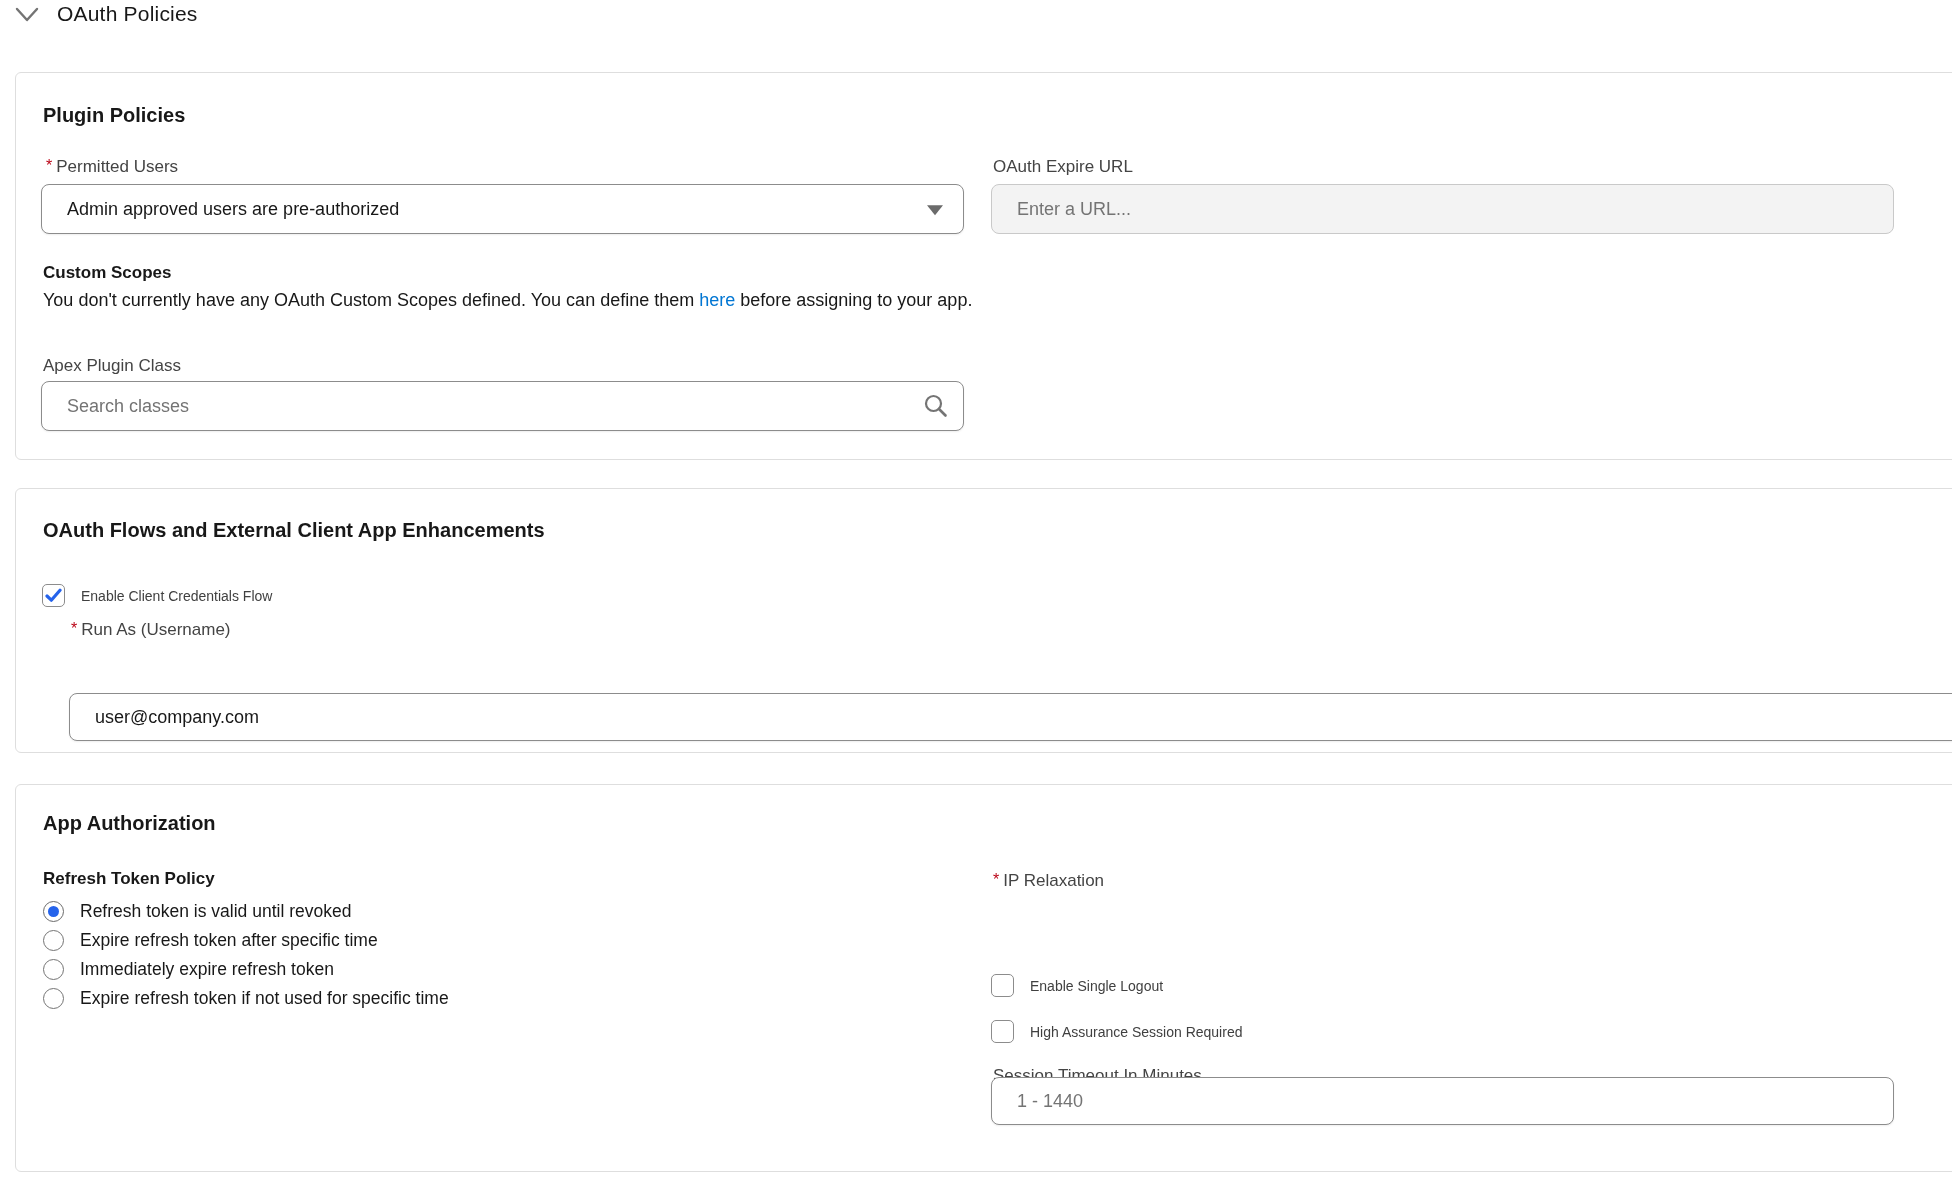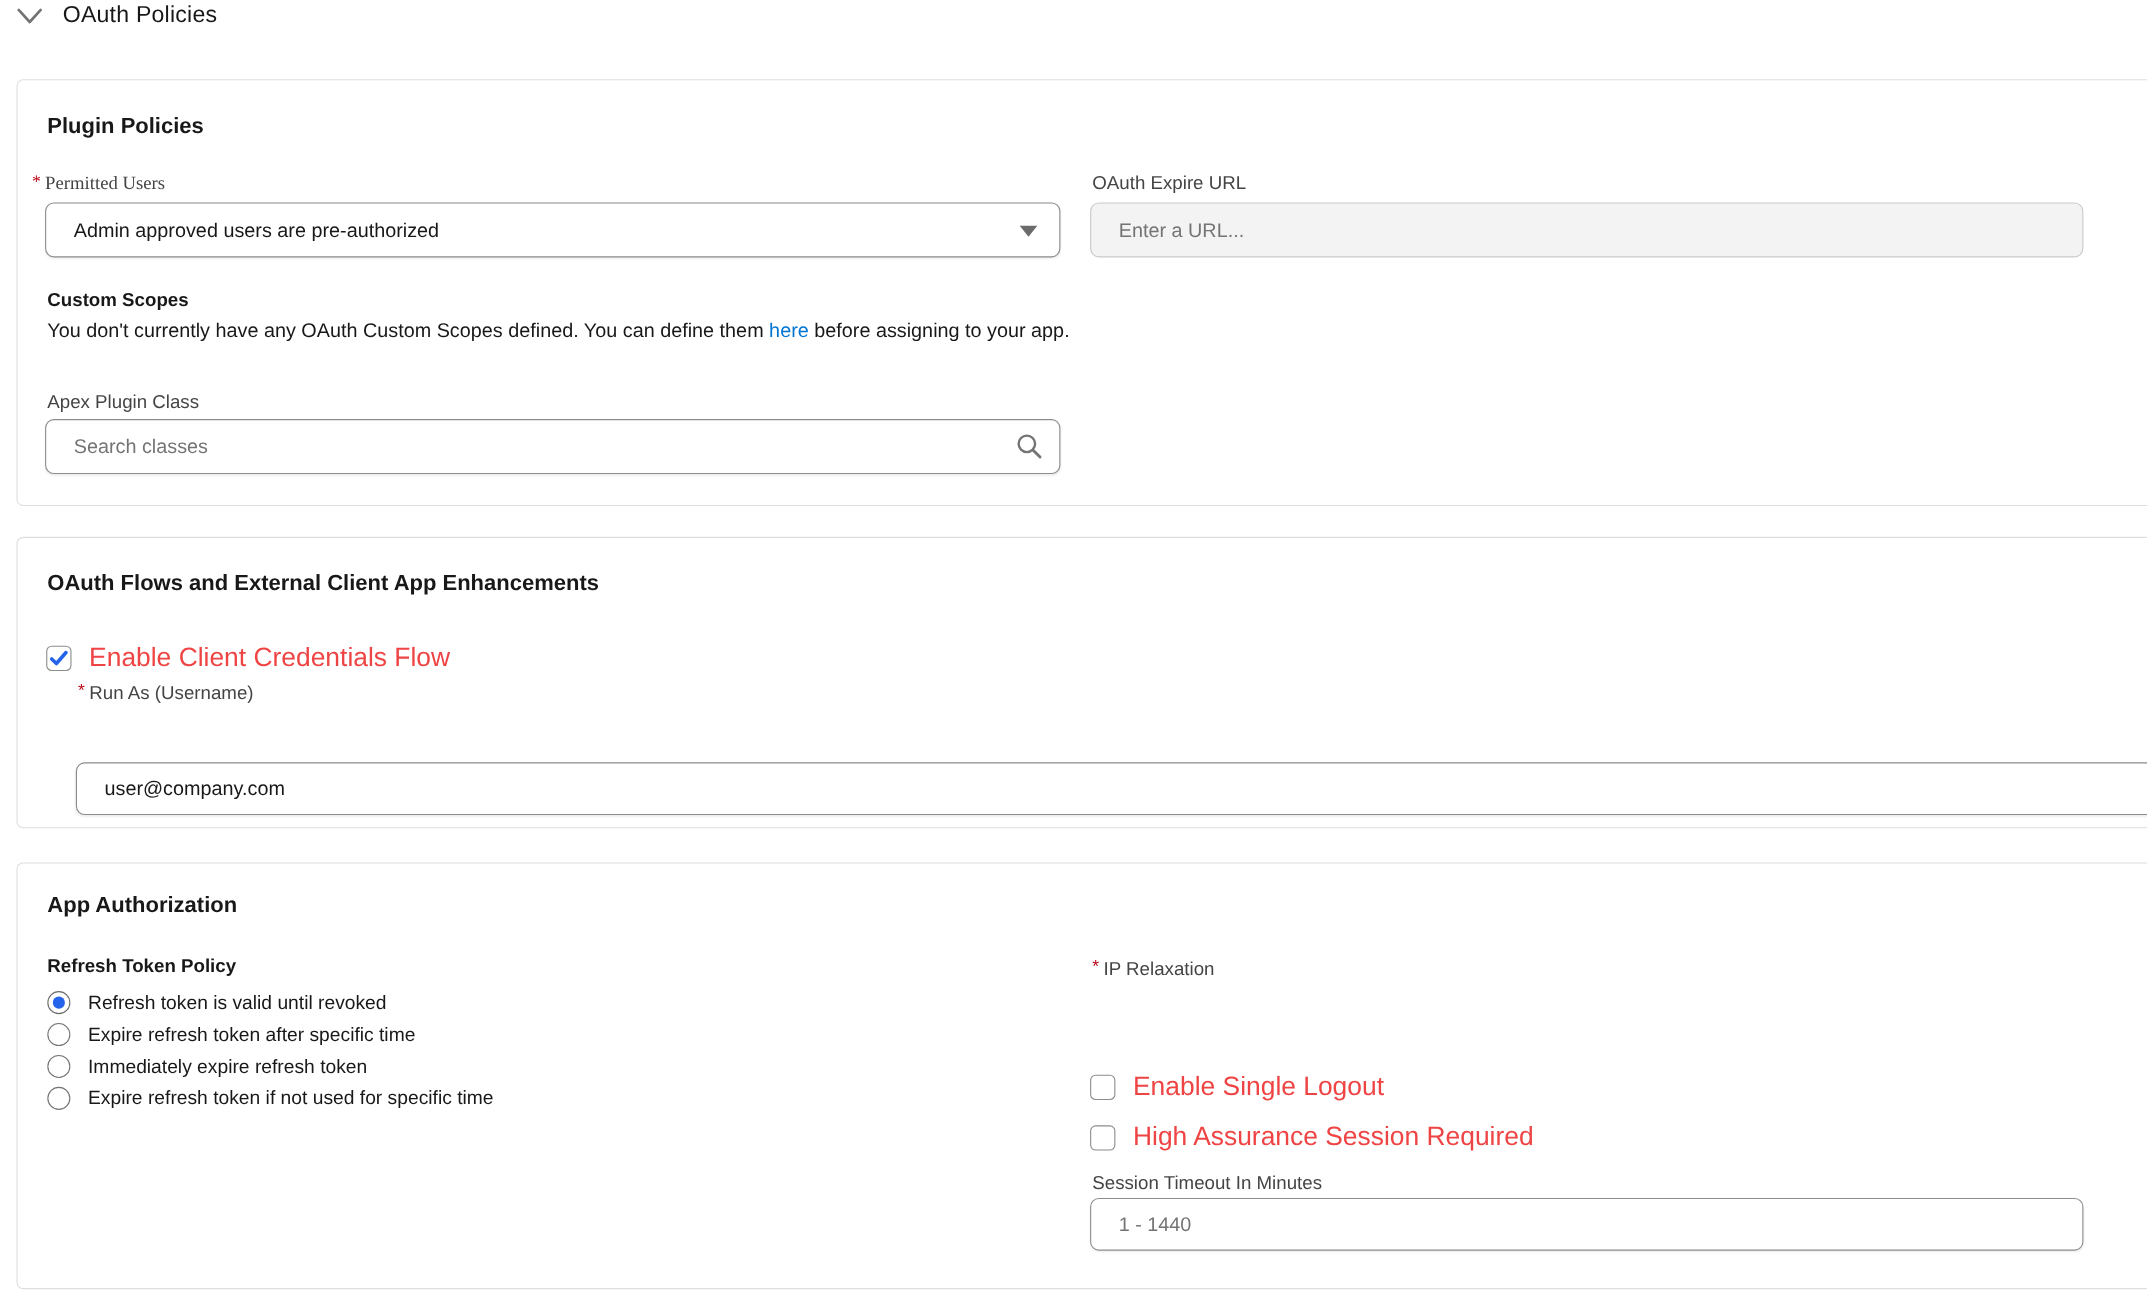--- a/index.html
+++ b/index.html
@@ -56,21 +56,21 @@
   .para { position:absolute; font-size:18px; color:#181818; }
   .para a { color:#0176d3; text-decoration:none; cursor:pointer; }
 
   
   .check-row { position:absolute; display:flex; align-items:center; gap:16px; }
   .checkbox {
     width:23px; height:23px; border:1.5px solid #8c8c8c; border-radius:5px;
     background:#fff; display:flex; align-items:center; justify-content:center;
     cursor:pointer; flex:0 0 auto;
   }
-  .check-label { font-size:24px; color:#ef4444; white-space:nowrap; }
+  .check-label { font-size:14px; color:#404040; white-space:nowrap; }
 
   
   .radio-group { position:absolute; display:flex; flex-direction:column; }
   .radio-row { display:flex; align-items:center; gap:16px; height:29px; }
   .radio {
     width:21px; height:21px; border:1.5px solid #747474; border-radius:50%;
     background:#fff; display:flex; align-items:center; justify-content:center;
     cursor:pointer; flex:0 0 auto;
   }
   .radio .dot { width:11px; height:11px; border-radius:50%; background:transparent; }
@@ -86,21 +86,21 @@
   <div class="section-header">
     <svg class="chev" viewBox="0 0 26 22">
       <polyline points="3,6 13,17 23,6" fill="none" stroke="#747474" stroke-width="2.4" stroke-linecap="round" stroke-linejoin="round"></polyline>
     </svg>
     <span class="section-title">OAuth Policies</span>
   </div>
 
   <div class="card card-1">
     <h2 style="left:27px; top:31px;">Plugin Policies</h2>
 
-    <div class="field-label" style="left:13px; top:84px;font-family:Liberation Serif, serif;">
+    <div class="field-label" style="left:30px; top:84px;">
       <span class="req">*</span><span>Permitted Users</span>
     </div>
     <div class="combobox" style="left:25px; top:111px; width:923px;">
       <span>Admin approved users are pre-authorized</span>
       <span class="dd-arrow"></span>
     </div>
 
     <div class="field-label" style="left:977px; top:84px;">OAuth Expire URL</div>
     <div class="text-input disabled" style="left:975px; top:111px; width:903px;">
       <input type="text" disabled="" placeholder="Enter a URL..." style="">
@@ -181,18 +181,18 @@
       <span class="checkbox"></span>
       <span class="check-label">Enable Single Logout</span>
     </div>
 
     <div class="check-row" style="left:975px; top:235px;">
       <span class="checkbox"></span>
       <span class="check-label">High Assurance Session Required</span>
     </div>
 
     <div class="field-label" style="left:977px; top:281px;">Session Timeout In Minutes</div>
-    <div class="text-input" style="left:975px; top:304px; width:903px; height:48px;">
+    <div class="text-input" style="left:975px; top:292px; width:903px; height:48px;">
       <input type="text" placeholder="1 - 1440" style="">
     </div>
   </div>
 
 </div>
 
 </body></html>

